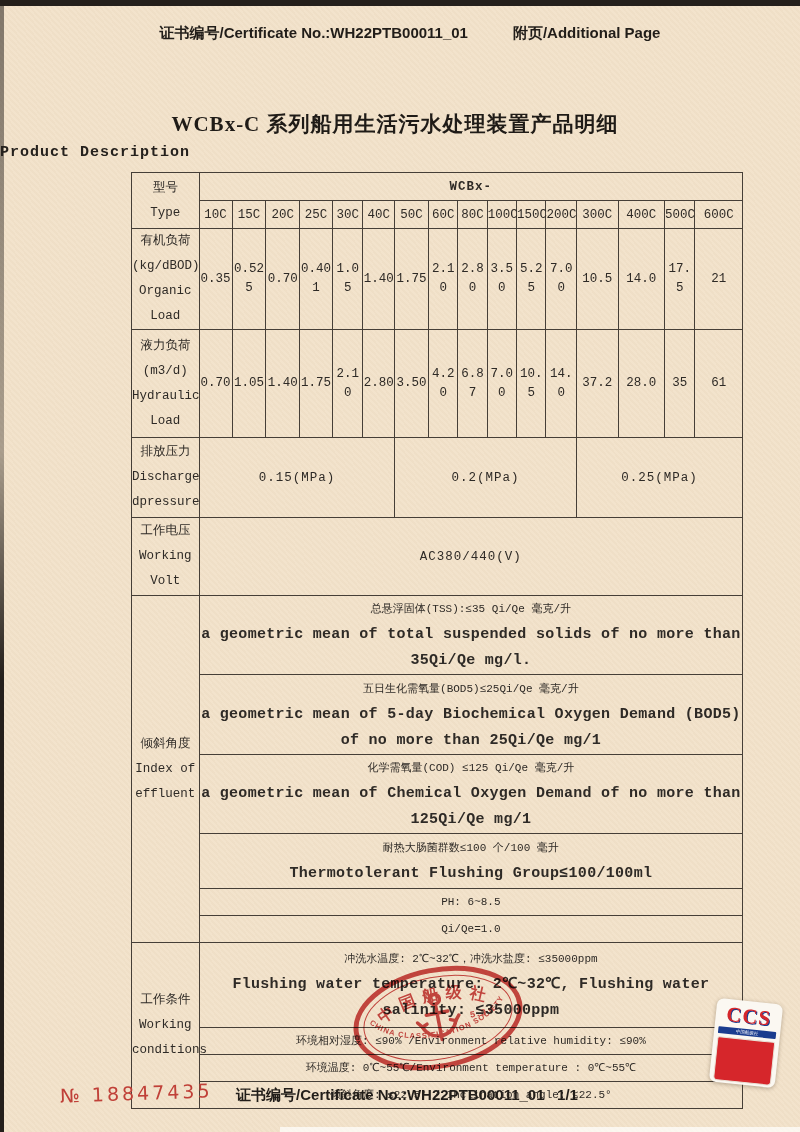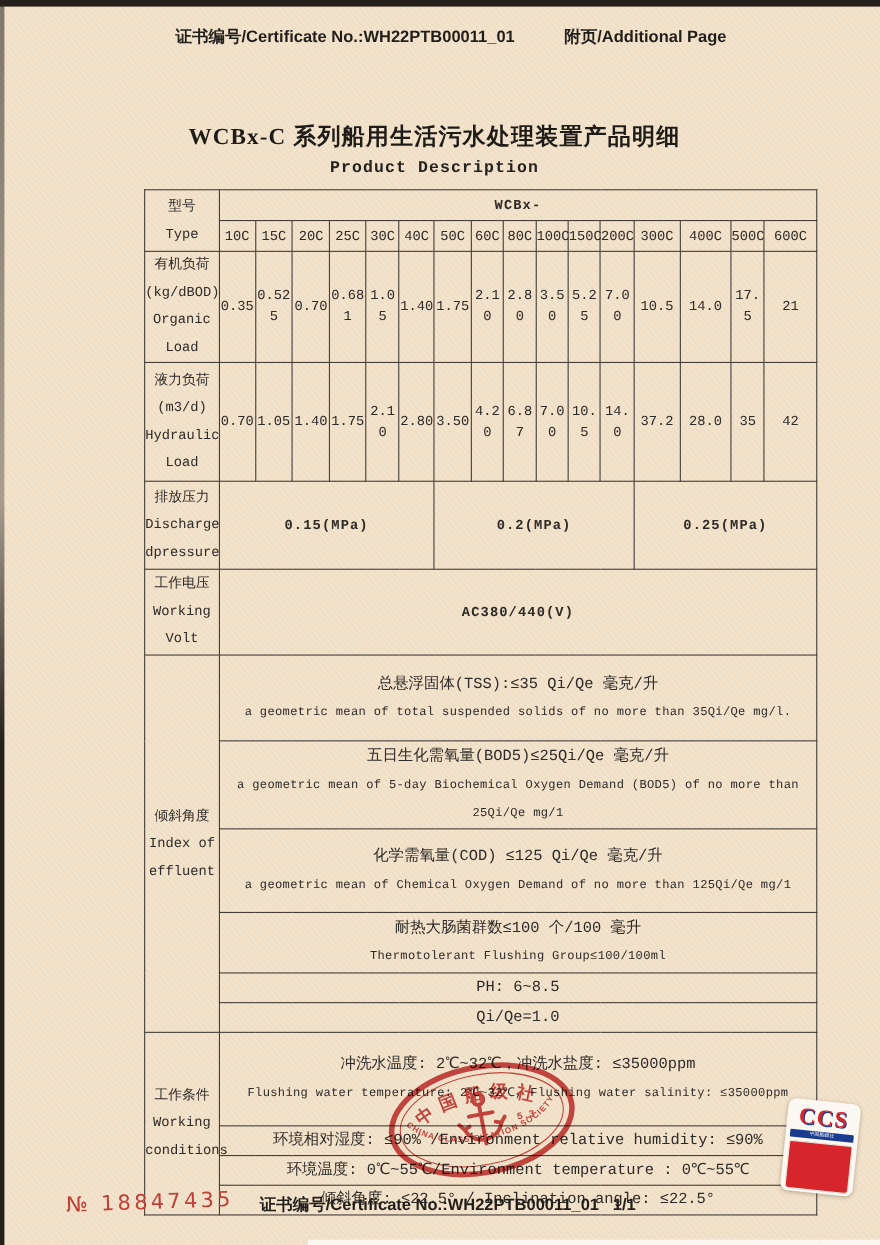--- a/index.html
+++ b/index.html
@@ -13,38 +13,38 @@
   .edge-top{position:absolute;left:0;top:0;width:800px;height:6px;background:#241f1b;}
   .edge-left{position:absolute;left:0;top:0;width:4px;height:1132px;
     background:linear-gradient(180deg, rgba(36,31,27,.55) 0%, rgba(36,31,27,.35) 40%, #241f1b 60%, #241f1b 100%);}
   .edge-bottom{position:absolute;left:280px;bottom:0;width:520px;height:5px;background:rgba(255,255,255,.7);}
 
   .hdr{position:absolute;left:120px;top:24px;width:580px;display:flex;justify-content:center;gap:45px;
     font-family:"Liberation Sans","DejaVu Sans",sans-serif;font-weight:bold;font-size:15px;color:#211d19;white-space:nowrap;}
 
   .title-cn{position:absolute;left:0;top:110px;width:790px;text-align:center;
     font-family:"Liberation Serif","DejaVu Serif",serif;font-weight:bold;font-size:21px;letter-spacing:1px;color:#1f1b17;}
-  .title-en{position:absolute;left:0;top:144px;width:790px;text-align:center;
+  .title-en{position:absolute;left:0;top:144px;width:790px;text-align:left;
     font-size:15px;font-weight:bold;letter-spacing:1px;color:#25211d;}
 
   table.main{
     position:absolute;left:131px;top:172px;width:612px;
     border-collapse:collapse;table-layout:fixed;border-radius:13px;
   }
   table.main td{
     border:1.5px solid #453e37;text-align:center;vertical-align:middle;
     padding:0;font-size:12.5px;color:#2e2a26;
   }
   td.lbl{white-space:pre-line;line-height:25px;font-size:13px;}
   td.series{font-size:14px;font-weight:bold;letter-spacing:1px;}
   td.model{font-size:12.5px;padding:0 1px;}
   td.num{word-break:break-all;line-height:1.5;padding:0 1px;}
-  td.span-val{font-size:13.5px;letter-spacing:1px;font-weight:bold;}
-  .cnline{font-size:14px;line-height:26px;}
-  .enline{font-size:11px;line-height:26px;letter-spacing:.3px;}
+  td.span-val{font-size:13.5px;letter-spacing:1px;}
+  .cnline{font-size:11px;line-height:26px;}
+  .enline{font-size:15px;line-height:26px;letter-spacing:.3px;font-weight:bold;}
   .enline:empty{display:none;}
 
   .footer-cert{position:absolute;left:131px;top:1086px;width:552px;text-align:center;
     font-family:"Liberation Sans","DejaVu Sans",sans-serif;font-weight:bold;font-size:15px;color:#211d19;white-space:nowrap;}
   .serial{position:absolute;left:60px;top:1082px;
     font-family:"DejaVu Sans",sans-serif;font-size:19px;letter-spacing:3px;color:#c04038;transform:rotate(-2deg);}
 
   .stamp{position:absolute;left:350px;top:964px;width:176px;height:108px;
     transform:rotate(-11deg);opacity:.88;mix-blend-mode:multiply;}
 
@@ -116,21 +116,21 @@
     <td class="model">600C</td>
   </tr>
   <tr style="height:94px">
     <td class="lbl">有机负荷
 (kg/dBOD)
 Organic
 Load</td>
     <td class="num">0.35</td>
     <td class="num">0.525</td>
     <td class="num">0.70</td>
-    <td class="num">0.681</td>
+    <td class="num">0.401</td>
     <td class="num">1.05</td>
     <td class="num">1.40</td>
     <td class="num">1.75</td>
     <td class="num">2.10</td>
     <td class="num">2.80</td>
     <td class="num">3.50</td>
     <td class="num">5.25</td>
     <td class="num">7.00</td>
     <td class="num">10.5</td>
     <td class="num">14.0</td>
@@ -150,21 +150,21 @@
     <td class="num">2.80</td>
     <td class="num">3.50</td>
     <td class="num">4.20</td>
     <td class="num">6.87</td>
     <td class="num">7.00</td>
     <td class="num">10.5</td>
     <td class="num">14.0</td>
     <td class="num">37.2</td>
     <td class="num">28.0</td>
     <td class="num">35</td>
-    <td class="num">42</td>
+    <td class="num">61</td>
   </tr>
   <tr style="height:80px">
     <td class="lbl">排放压力
 Discharge
 dpressure</td>
     <td class="span-val" colspan="6">0.15(MPa)</td>
     <td class="span-val" colspan="6">0.2(MPa)</td>
     <td class="span-val" colspan="4">0.25(MPa)</td>
   </tr>
   <tr style="height:78px">

